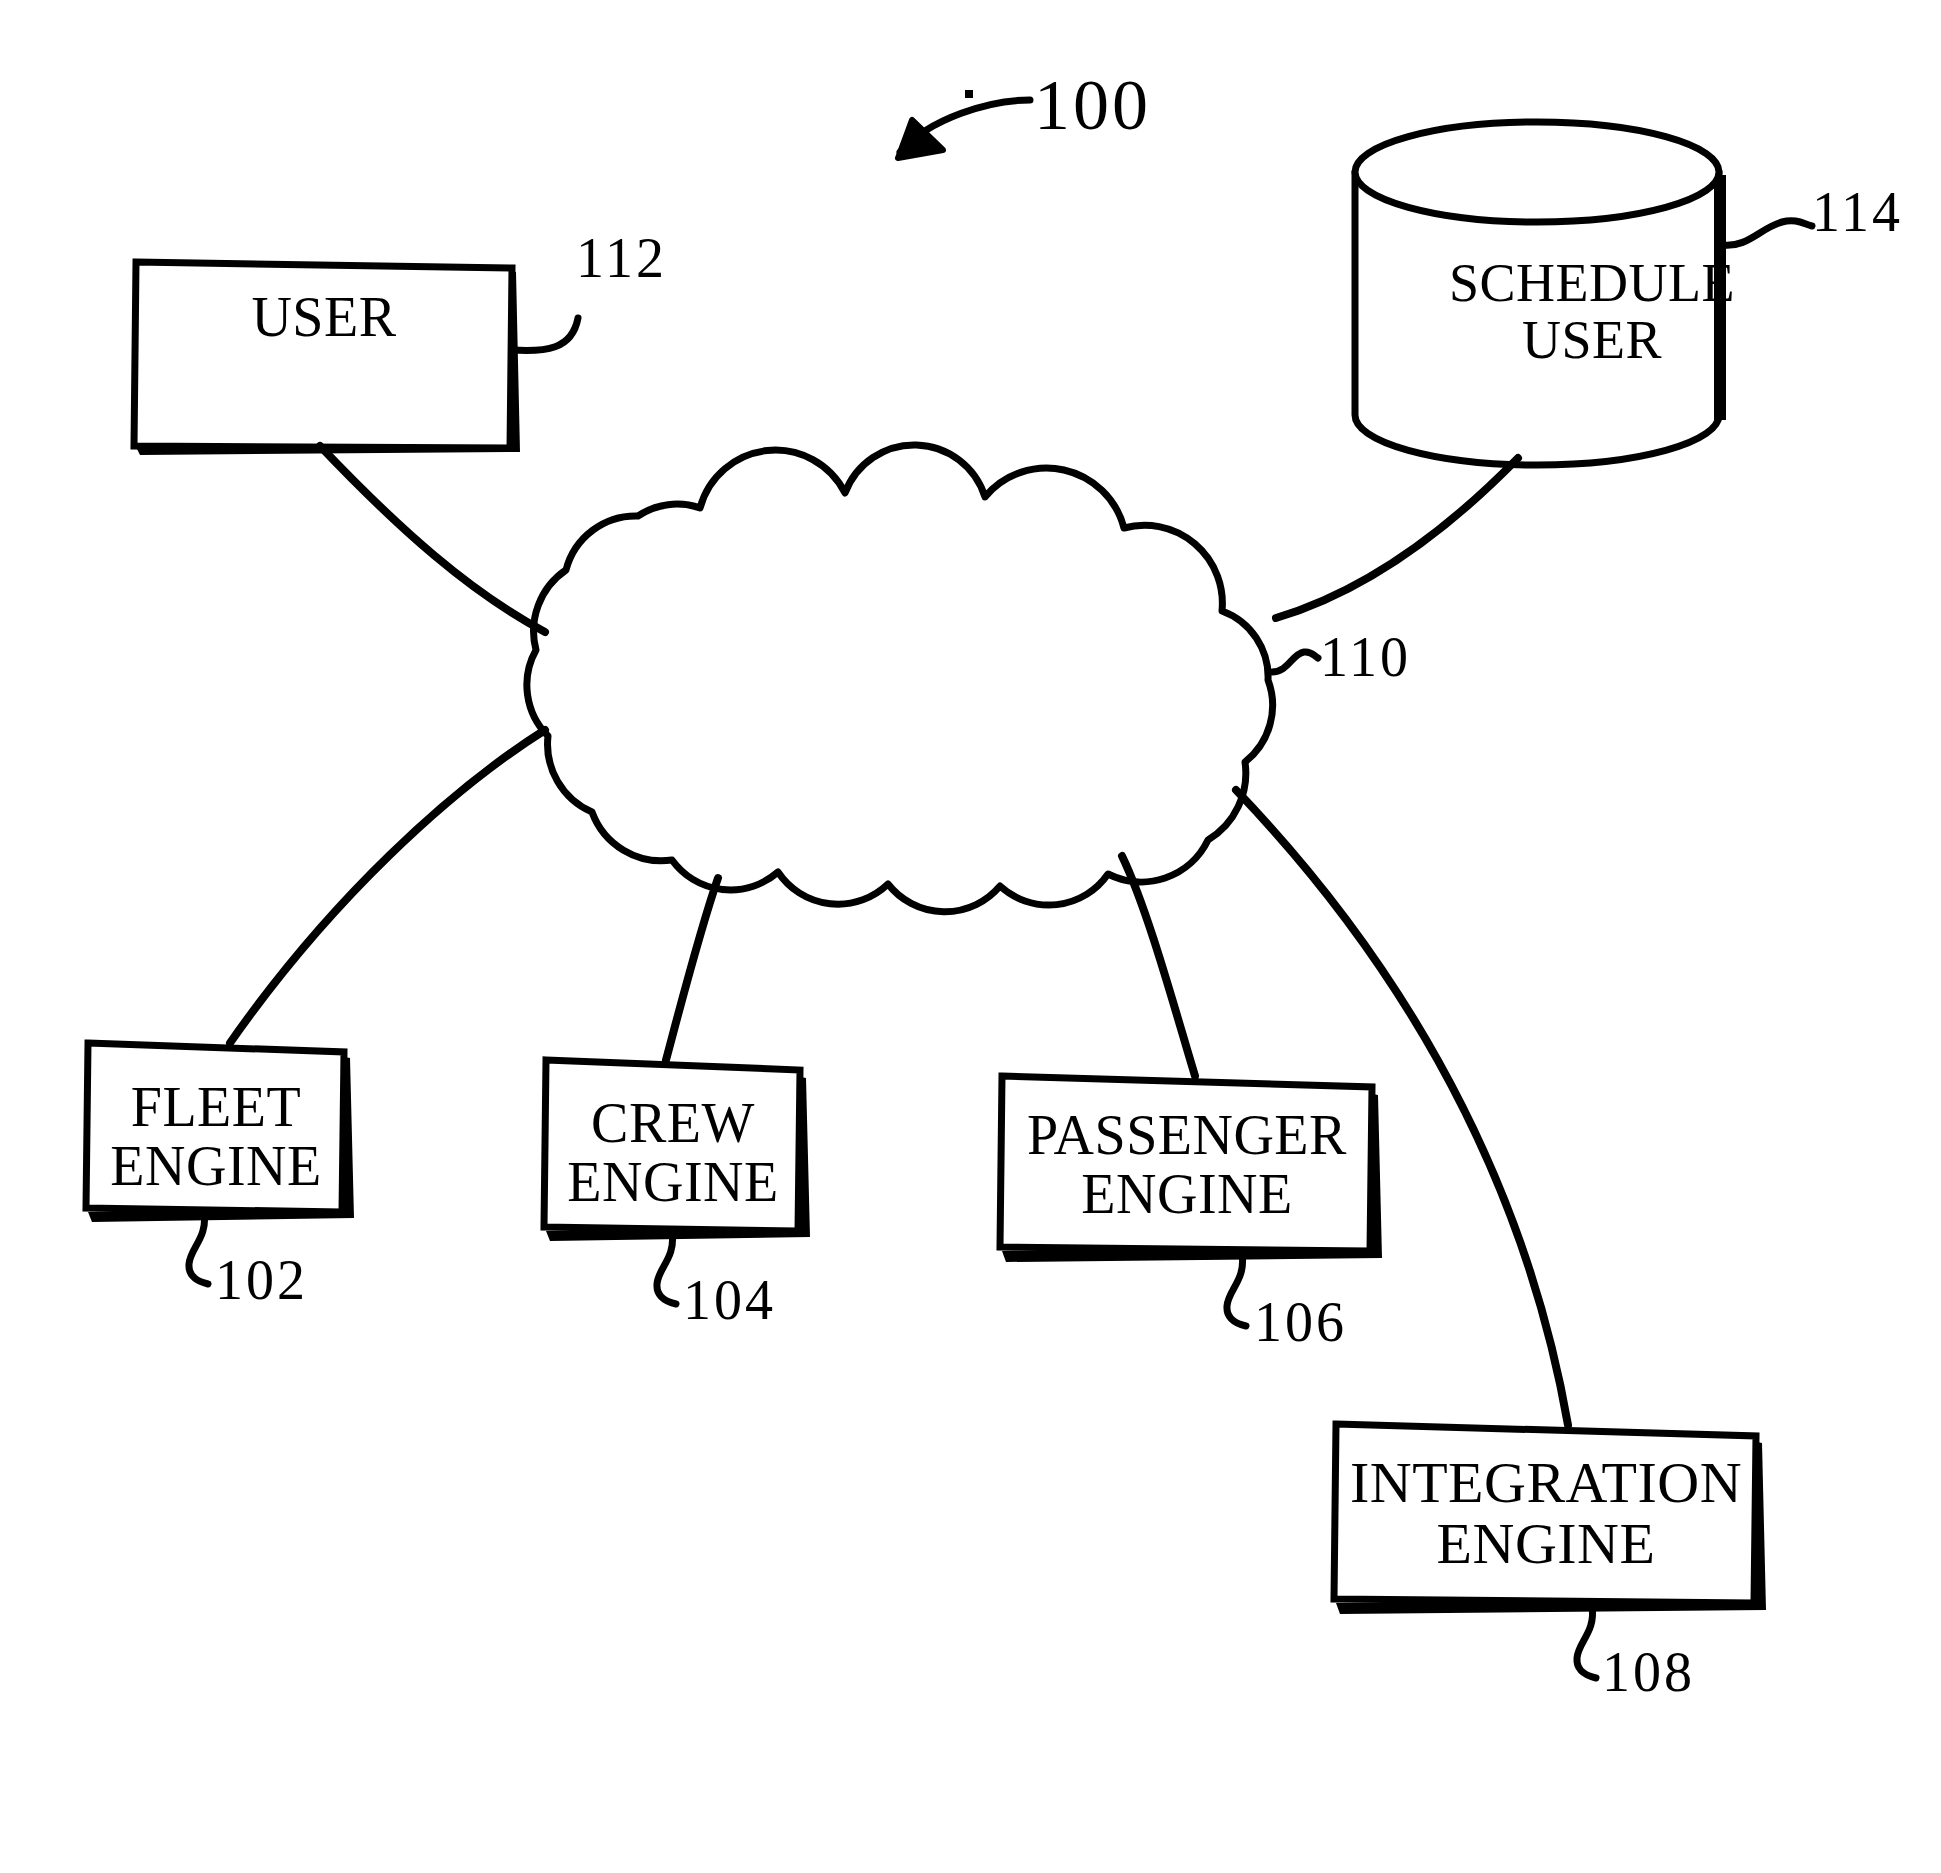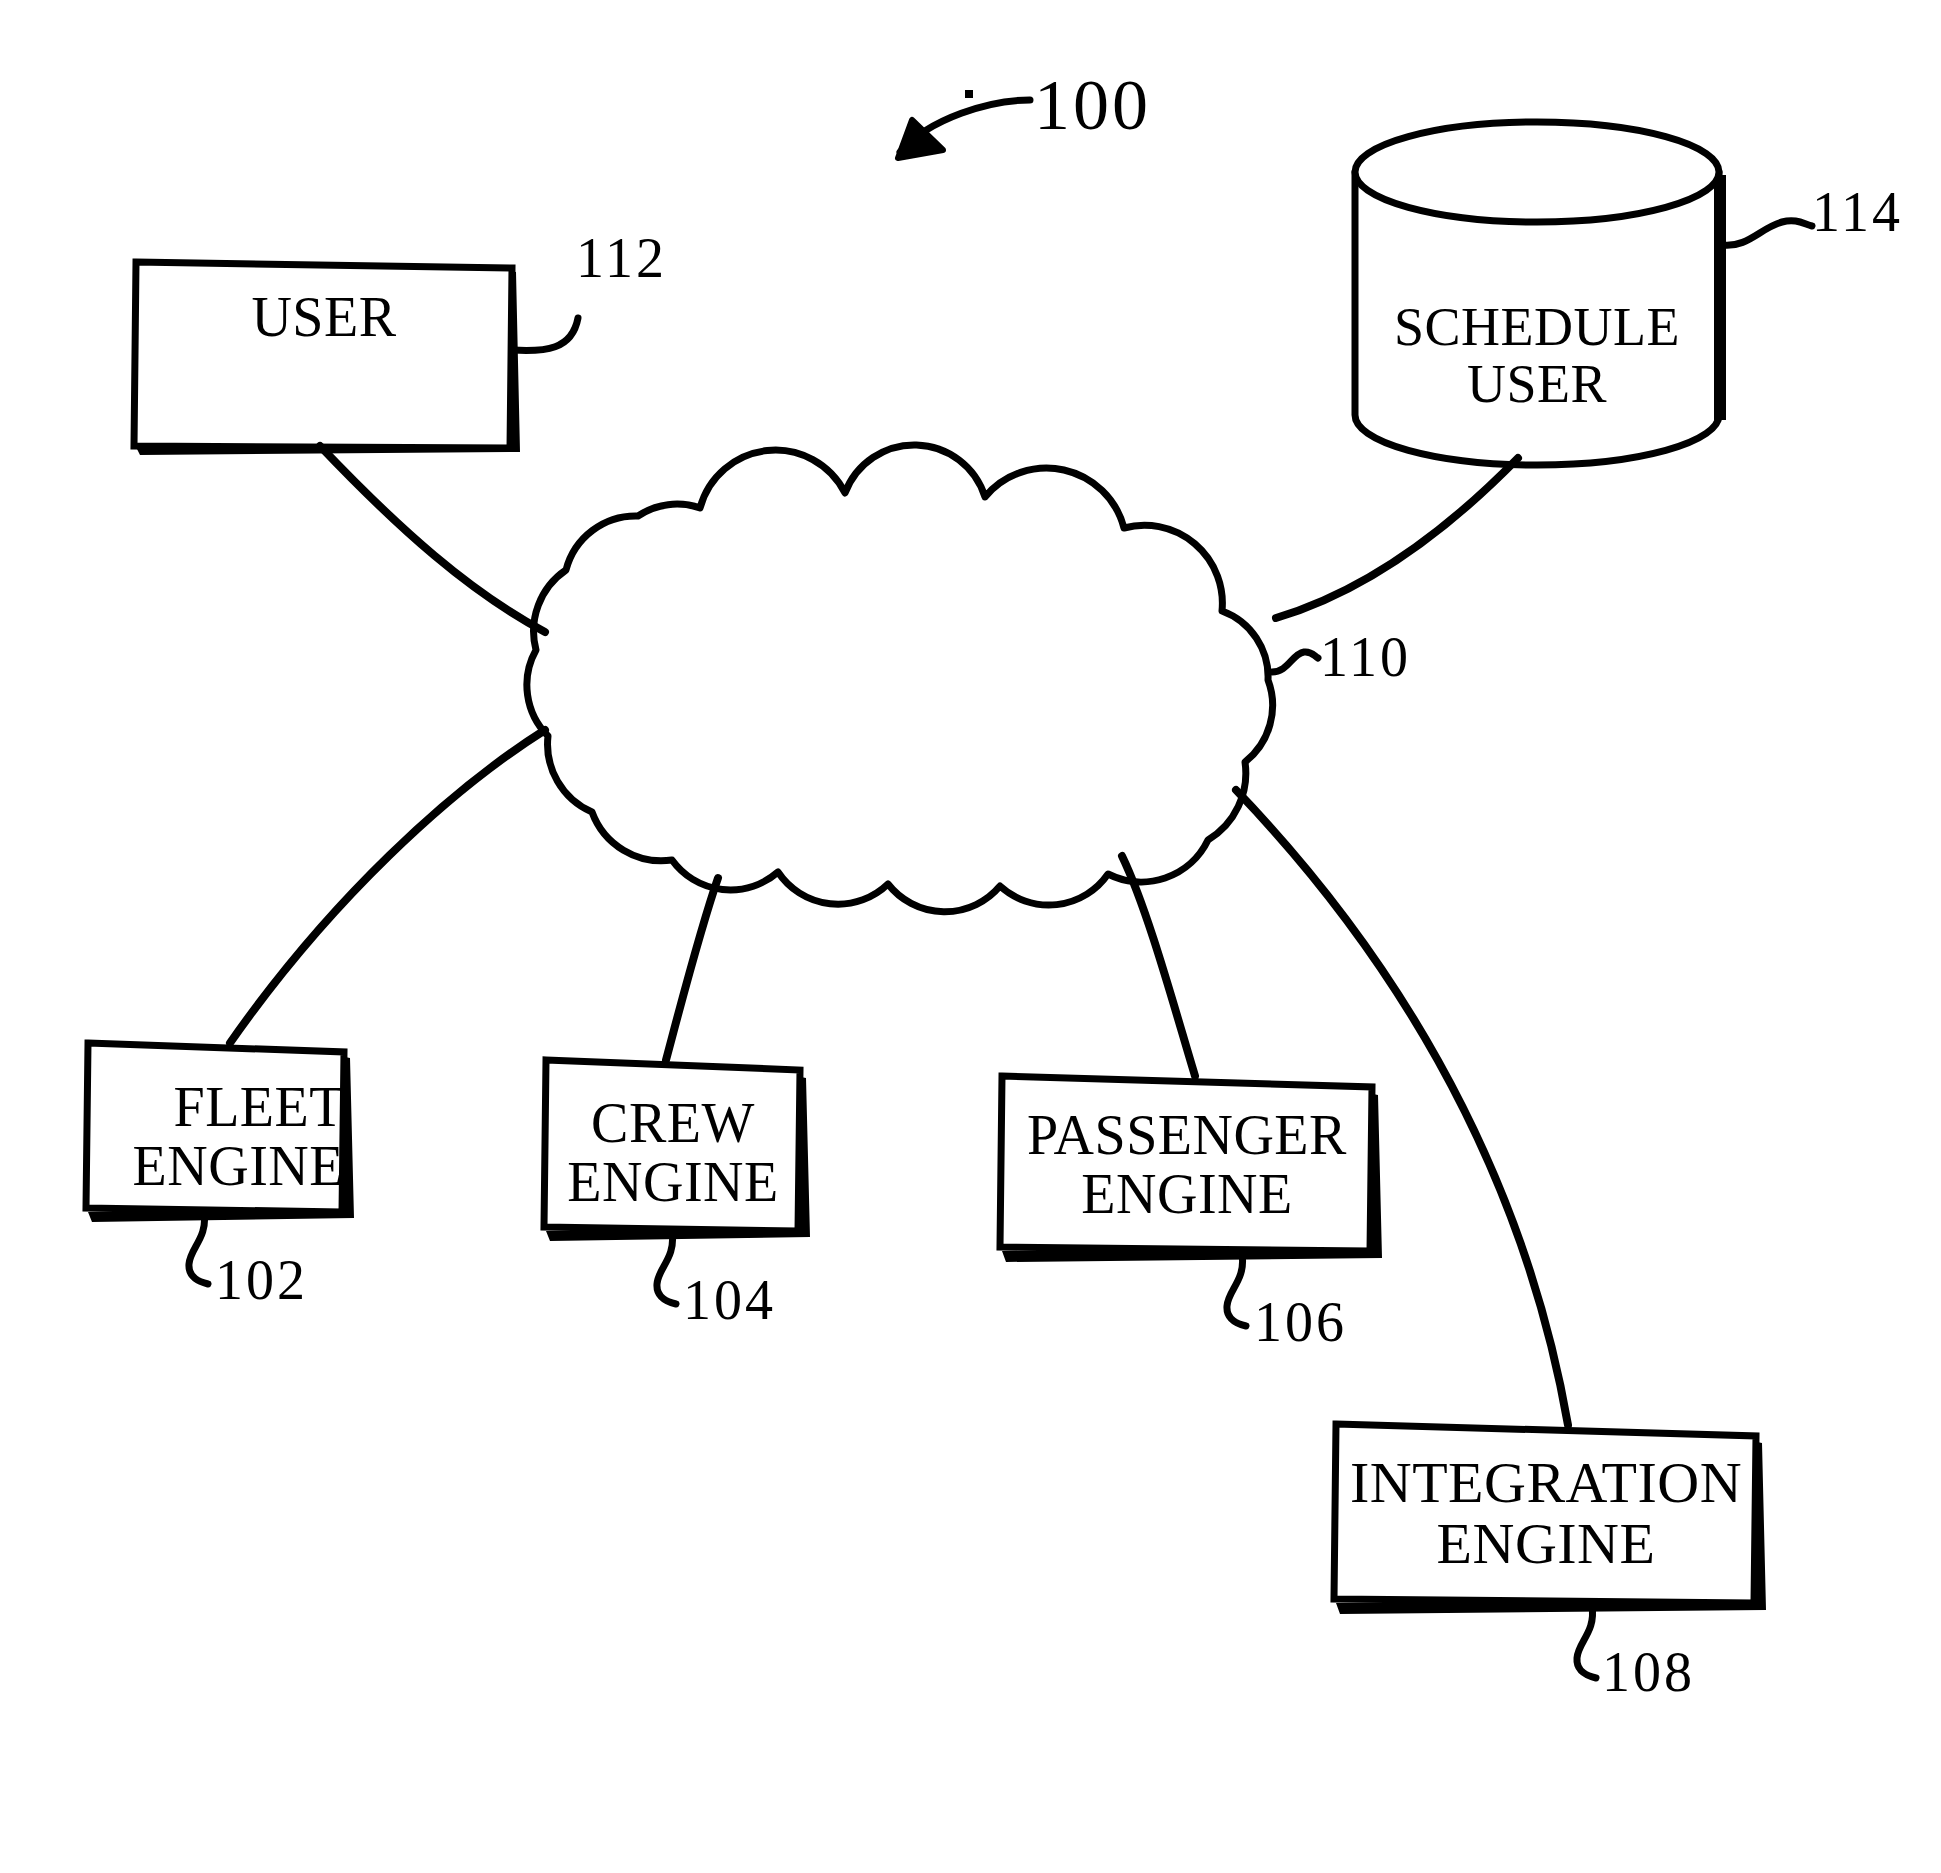--- a/index.html
+++ b/index.html
@@ -162,29 +162,29 @@
 
   </svg>
 
   <div class="ref-num" style="left:1034px; top:64px; font-size:72px;">100</div>
 
   <div class="node-label box-text" style="left:136px; top:288px; width:376px;">
     <div>USER</div>
   </div>
   <div class="ref-num" style="left:576px; top:226px;">112</div>
 
-  <div class="node-label cyl-text" style="left:1357px; top:255px; width:360px;margin-top:44px;">
+  <div class="node-label cyl-text" style="left:1412px; top:255px; width:360px;">
     <div>SCHEDULE</div>
     <div>USER</div>
   </div>
   <div class="ref-num" style="left:1812px; top:180px;">114</div>
 
   <div class="ref-num" style="left:1320px; top:625px;">110</div>
 
-  <div class="node-label box-text" style="left:88px; top:1078px; width:256px;text-align:right;">
+  <div class="node-label box-text" style="left:88px; top:1078px; width:256px;">
     <div>FLEET</div>
     <div>ENGINE</div>
   </div>
   <div class="ref-num" style="left:215px; top:1248px;">102</div>
 
   <div class="node-label box-text" style="left:546px; top:1094px; width:254px;">
     <div>CREW</div>
     <div>ENGINE</div>
   </div>
   <div class="ref-num" style="left:683px; top:1268px;">104</div>

